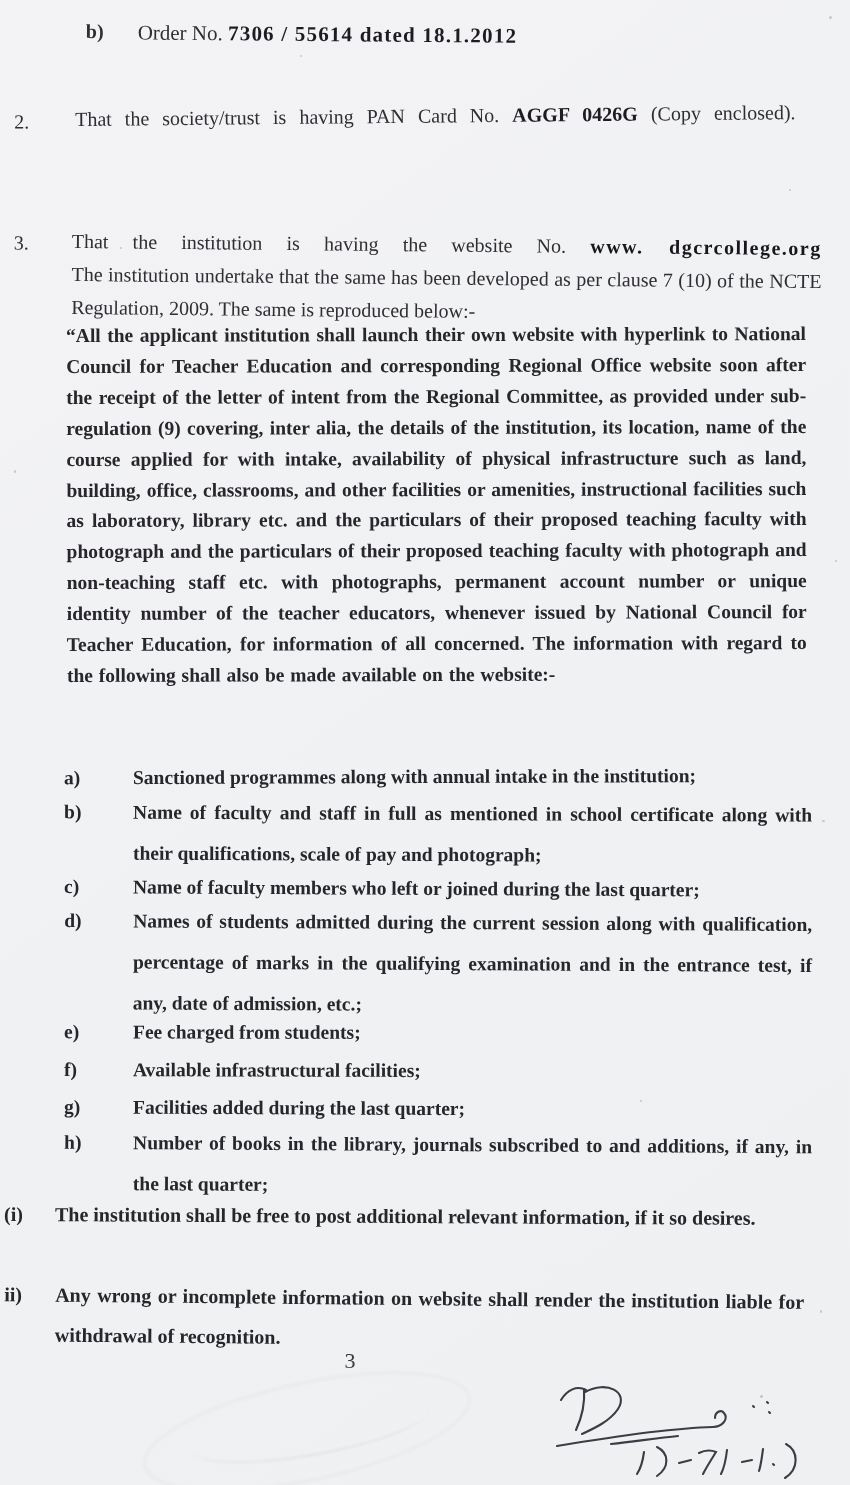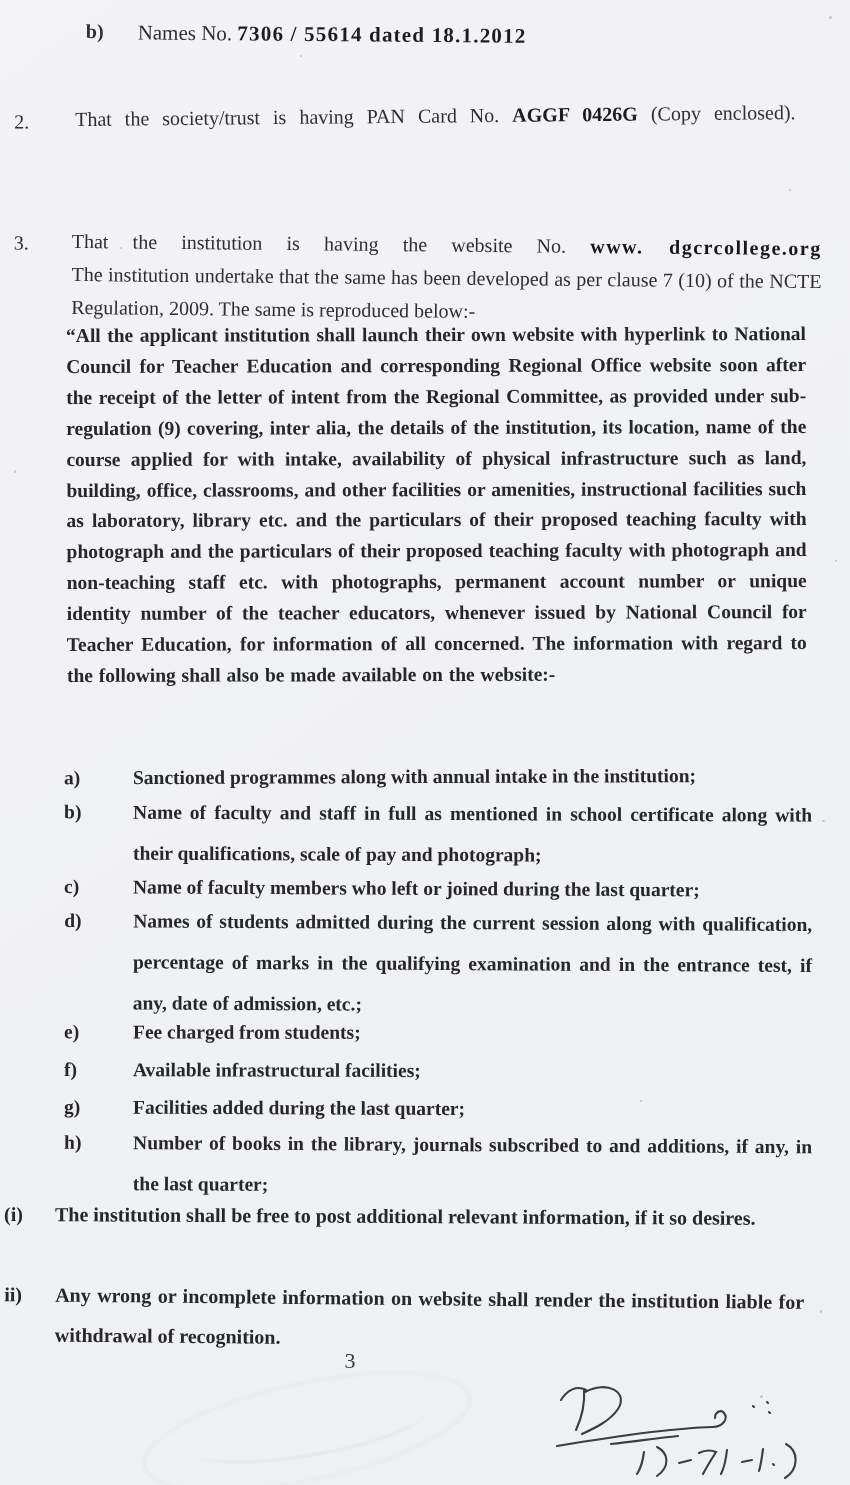--- a/index.html
+++ b/index.html
@@ -96,21 +96,21 @@
 
   .speck{position:absolute;background:#8d8f98;border-radius:50%;opacity:0.45;}
 </style>
 </head>
 <body>
 
 <div class="page">
 
   <div class="abs order-line">
     <span class="lbl">b)</span>
-    <span><span>Names No.</span> <span class="val">7306 / 55614 dated 18.1.2012</span></span>
+    <span><span>Order No.</span> <span class="val">7306 / 55614 dated 18.1.2012</span></span>
   </div>
 
   <div class="abs item item-2">
     <span class="num">2.</span>
     <span>That the society/trust is having PAN Card No. </span><span class="b">AGGF 0426G</span><span> (Copy enclosed).</span>
   </div>
 
   <div class="abs item item-3">
     <span class="num">3.</span>
     <div class="first-line"><span>That the institution is having the website No. </span><span class="site">www. dgcrcollege.org</span></div>

